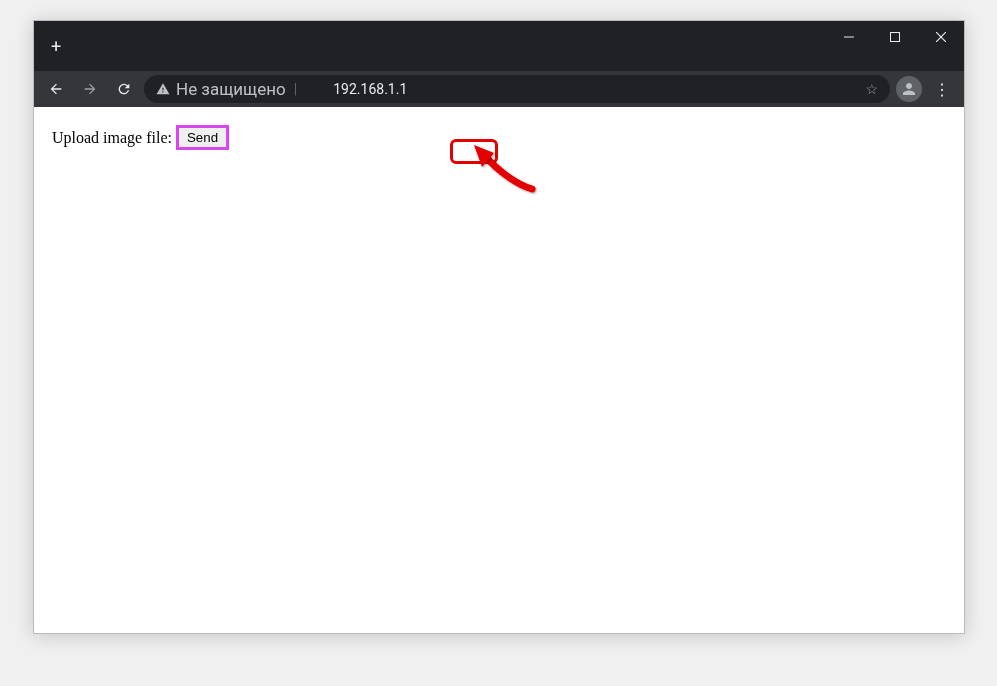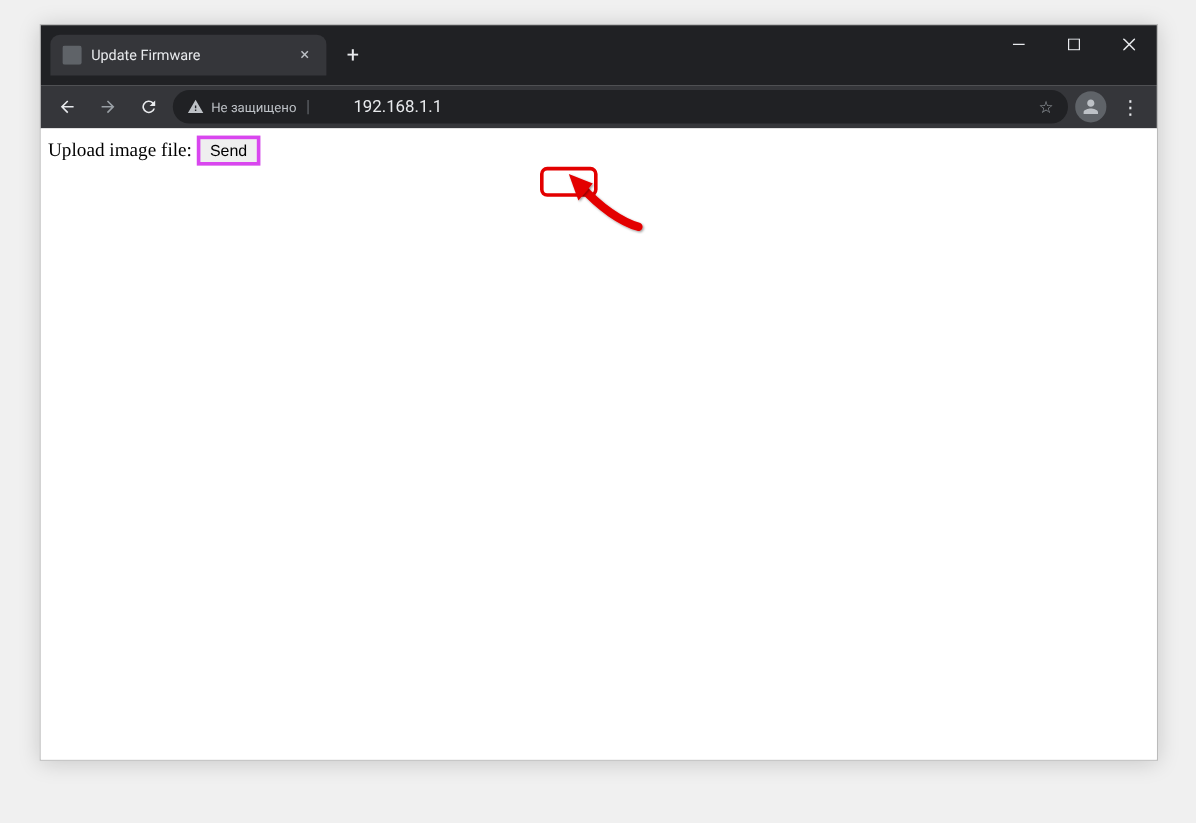--- a/index.html
+++ b/index.html
@@ -79,36 +79,36 @@
     .nav-btn {
       width: 28px; height: 28px; display: flex; align-items: center; justify-content: center;
       color: #9aa0a6; border-radius: 50%; cursor: pointer;
     }
     .nav-btn.active { color: #e8eaed; }
     .addrbar {
       flex: 1; height: 28px; background: #202124; border-radius: 14px;
       display: flex; align-items: center; padding: 0 12px; gap: 8px;
       color: #e8eaed; font-size: 14px;
     }
-    .addr-warn { display: flex; align-items: center; gap: 6px; color: #bdc1c6; font-size: 11px; }
+    .addr-warn { display: flex; align-items: center; gap: 6px; color: #bdc1c6; font-size: 17px; }
     .addr-sep { color: #5f6368; }
     .addr-url { color: #e8eaed; margin-left: 28px; }
     .addr-star { margin-left: auto; color: #9aa0a6; cursor: pointer; }
     .avatar {
       width: 26px; height: 26px; border-radius: 50%; background: #5f6368;
       display: flex; align-items: center; justify-content: center; cursor: pointer;
     }
     .avatar svg { width: 18px; height: 18px; fill: #bdc1c6; }
     .menu-dots {
       width: 28px; height: 28px; display: flex; align-items: center; justify-content: center;
       color: #e8eaed; cursor: pointer; font-size: 16px;
     }
     .content {
-      flex: 1; background: #fff; padding: 6px; overflow: auto;
-      font-family: "Times New Roman", serif; font-size: 16px;
+      flex: 1; background: #fff; padding: 18px; overflow: auto;
+      font-family: "Times New Roman", serif; font-size: 16px; border-radius: 32px;
     }
     .upload-row { display: flex; align-items: center; gap: 4px; flex-wrap: nowrap; }
     .label-text { color: #000; }
     .file-input-wrap {
       display: inline-flex; align-items: center;
       font-family: Arial, sans-serif; font-size: 13.3px;
     }
     .choose-btn {
       background: #efefef; border: 1px solid #767676; padding: 2px 8px;
       font-family: Arial, sans-serif; font-size: 13.3px; cursor: pointer;
@@ -127,27 +127,20 @@
     .cursor-arrow {
       position: absolute;
       pointer-events: none;
     }
   </style>
 </head>
 <body>
 
 <div class="window-frame">
   <div class="titlebar">
-    <div class="tab">
-      <div class="tab-left">
-        <span class="favicon"></span>
-        <span>Update Firmware</span>
-      </div>
-      <span class="tab-close">×</span>
-    </div>
     <div class="newtab">
         <span>+</span>
       </div>
     <div class="window-controls">
       <div class="wc-btn">
         <svg viewBox="0 0 10 10">
             <line x1="0" y1="5" x2="10" y2="5" stroke="#e8eaed" stroke-width="1"></line>
           </svg>
       </div>
       <div class="wc-btn">

